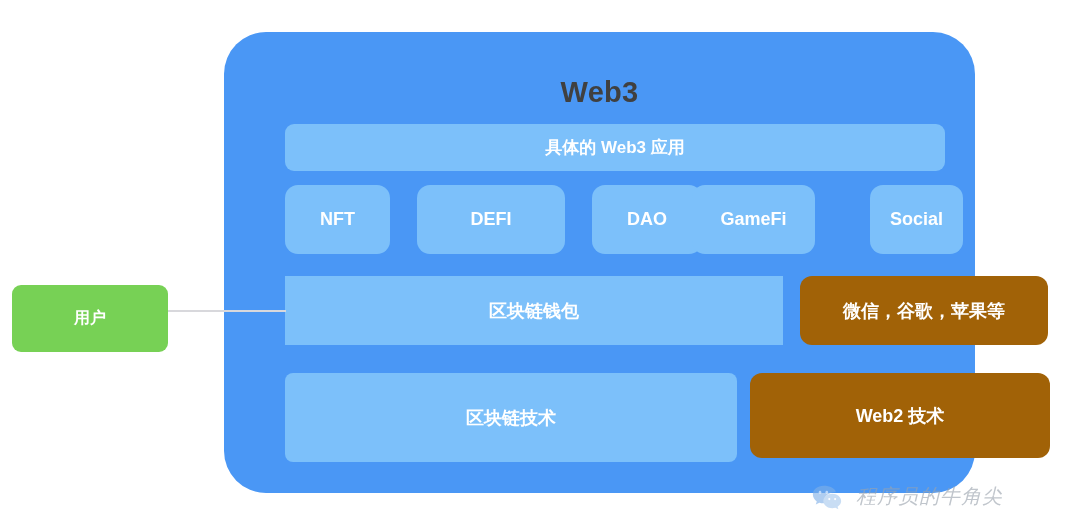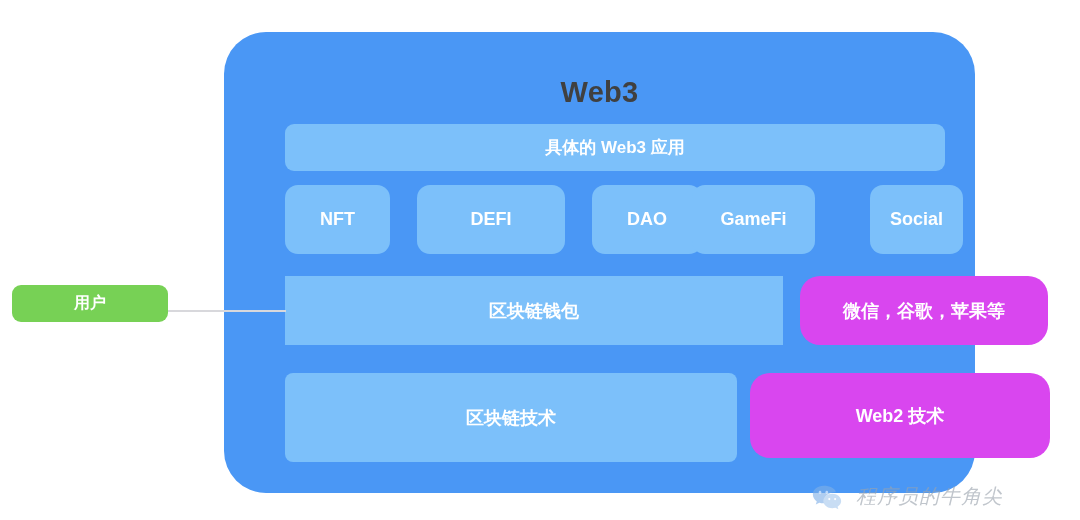--- a/index.html
+++ b/index.html
@@ -58,22 +58,22 @@
   }
 
   .box-light {
     background: #7cc0fa;
     border-radius: 10px;
     font-size: 17px;
     font-weight: bold;
   }
 
   .box-dark {
-    background: #d946ef;
-    border-radius: 20px;
+    background: #a16207;
+    border-radius: 12px;
     font-size: 17px;
     font-weight: bold;
   }
 
   
   .app-banner {
     left: 285px;
     top: 124px;
     width: 660px;
     height: 47px;
@@ -126,21 +126,21 @@
     height: 85px;
     font-size: 18px;
   }
 
   
   .user-node {
     position: absolute;
     left: 12px;
     top: 285px;
     width: 156px;
-    height: 37px;
+    height: 67px;
     background: #77d155;
     border-radius: 9px;
     display: flex;
     align-items: center;
     justify-content: center;
     color: #ffffff;
     font-size: 16px;
     font-weight: bold;
     box-sizing: border-box;
   }

